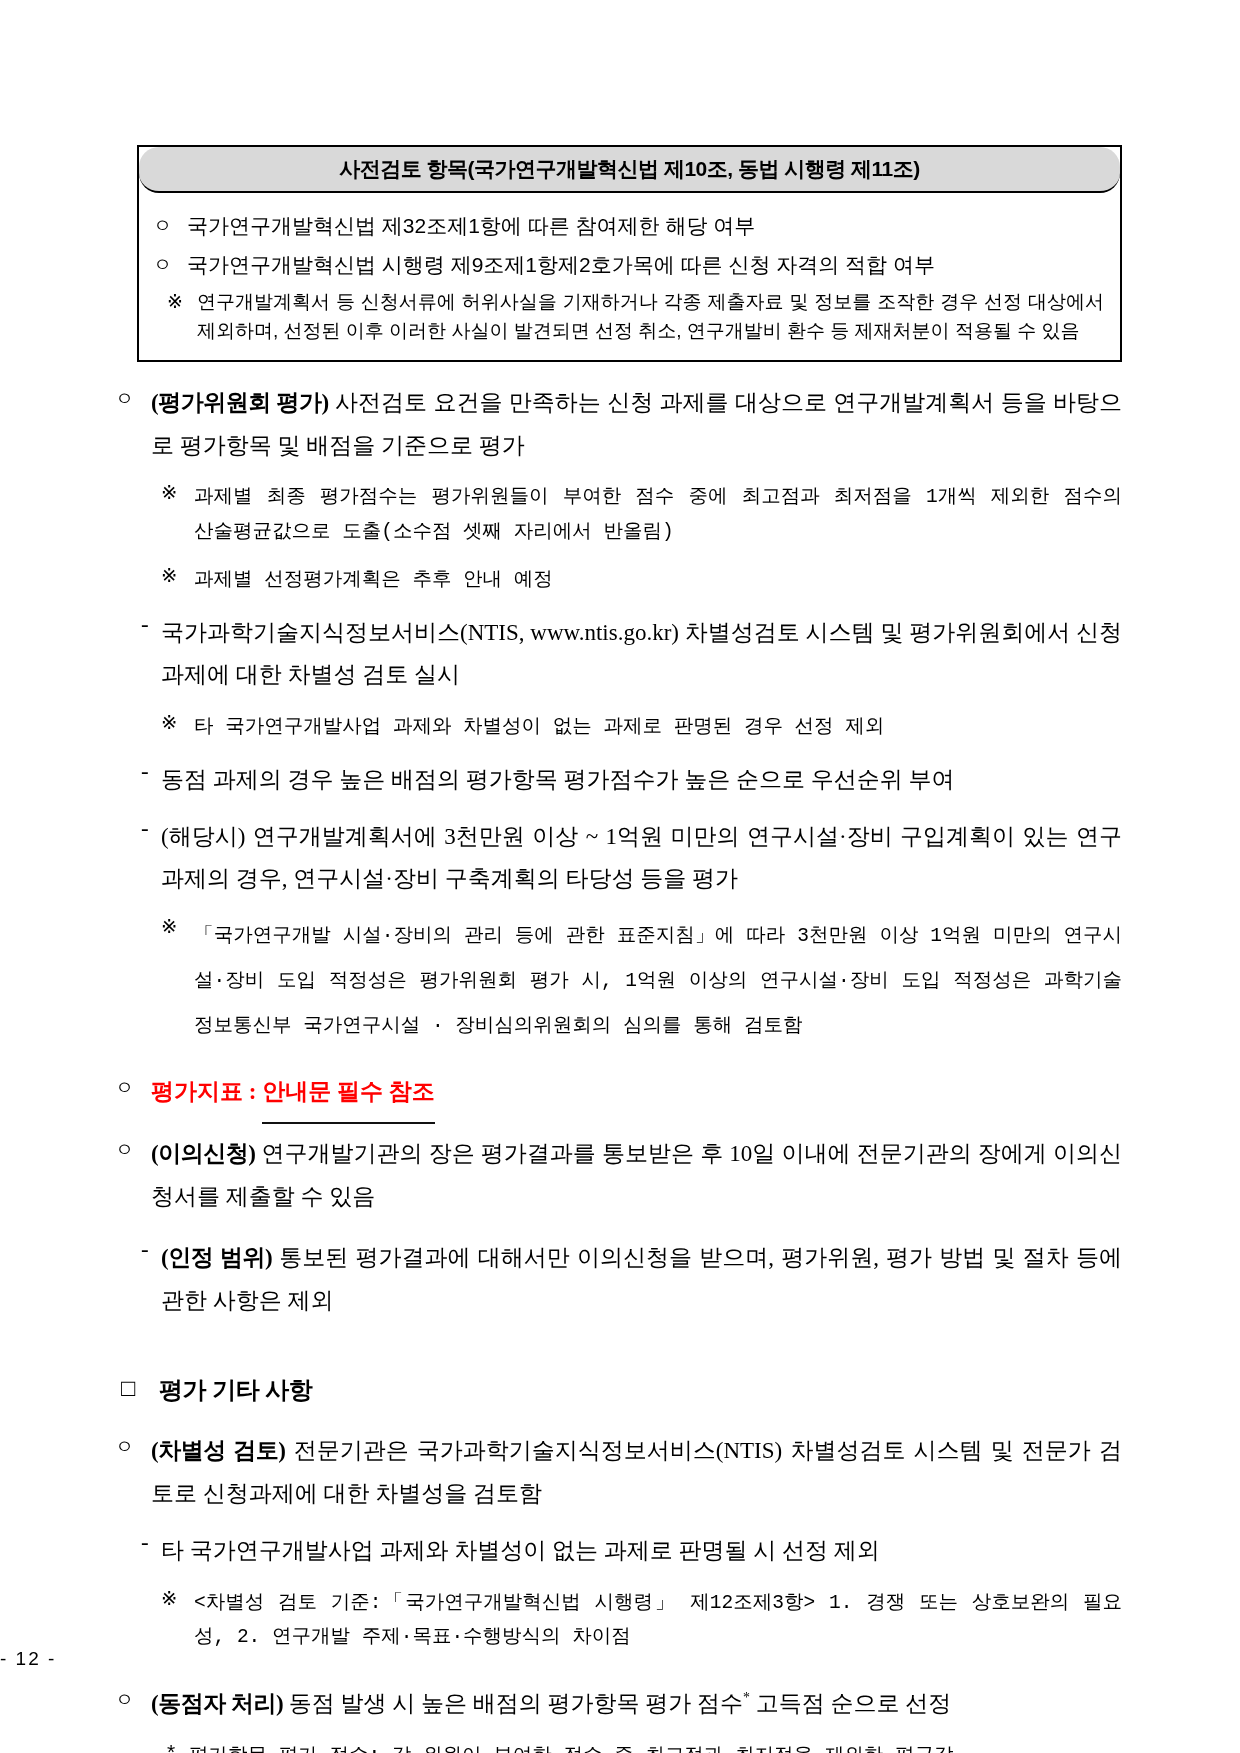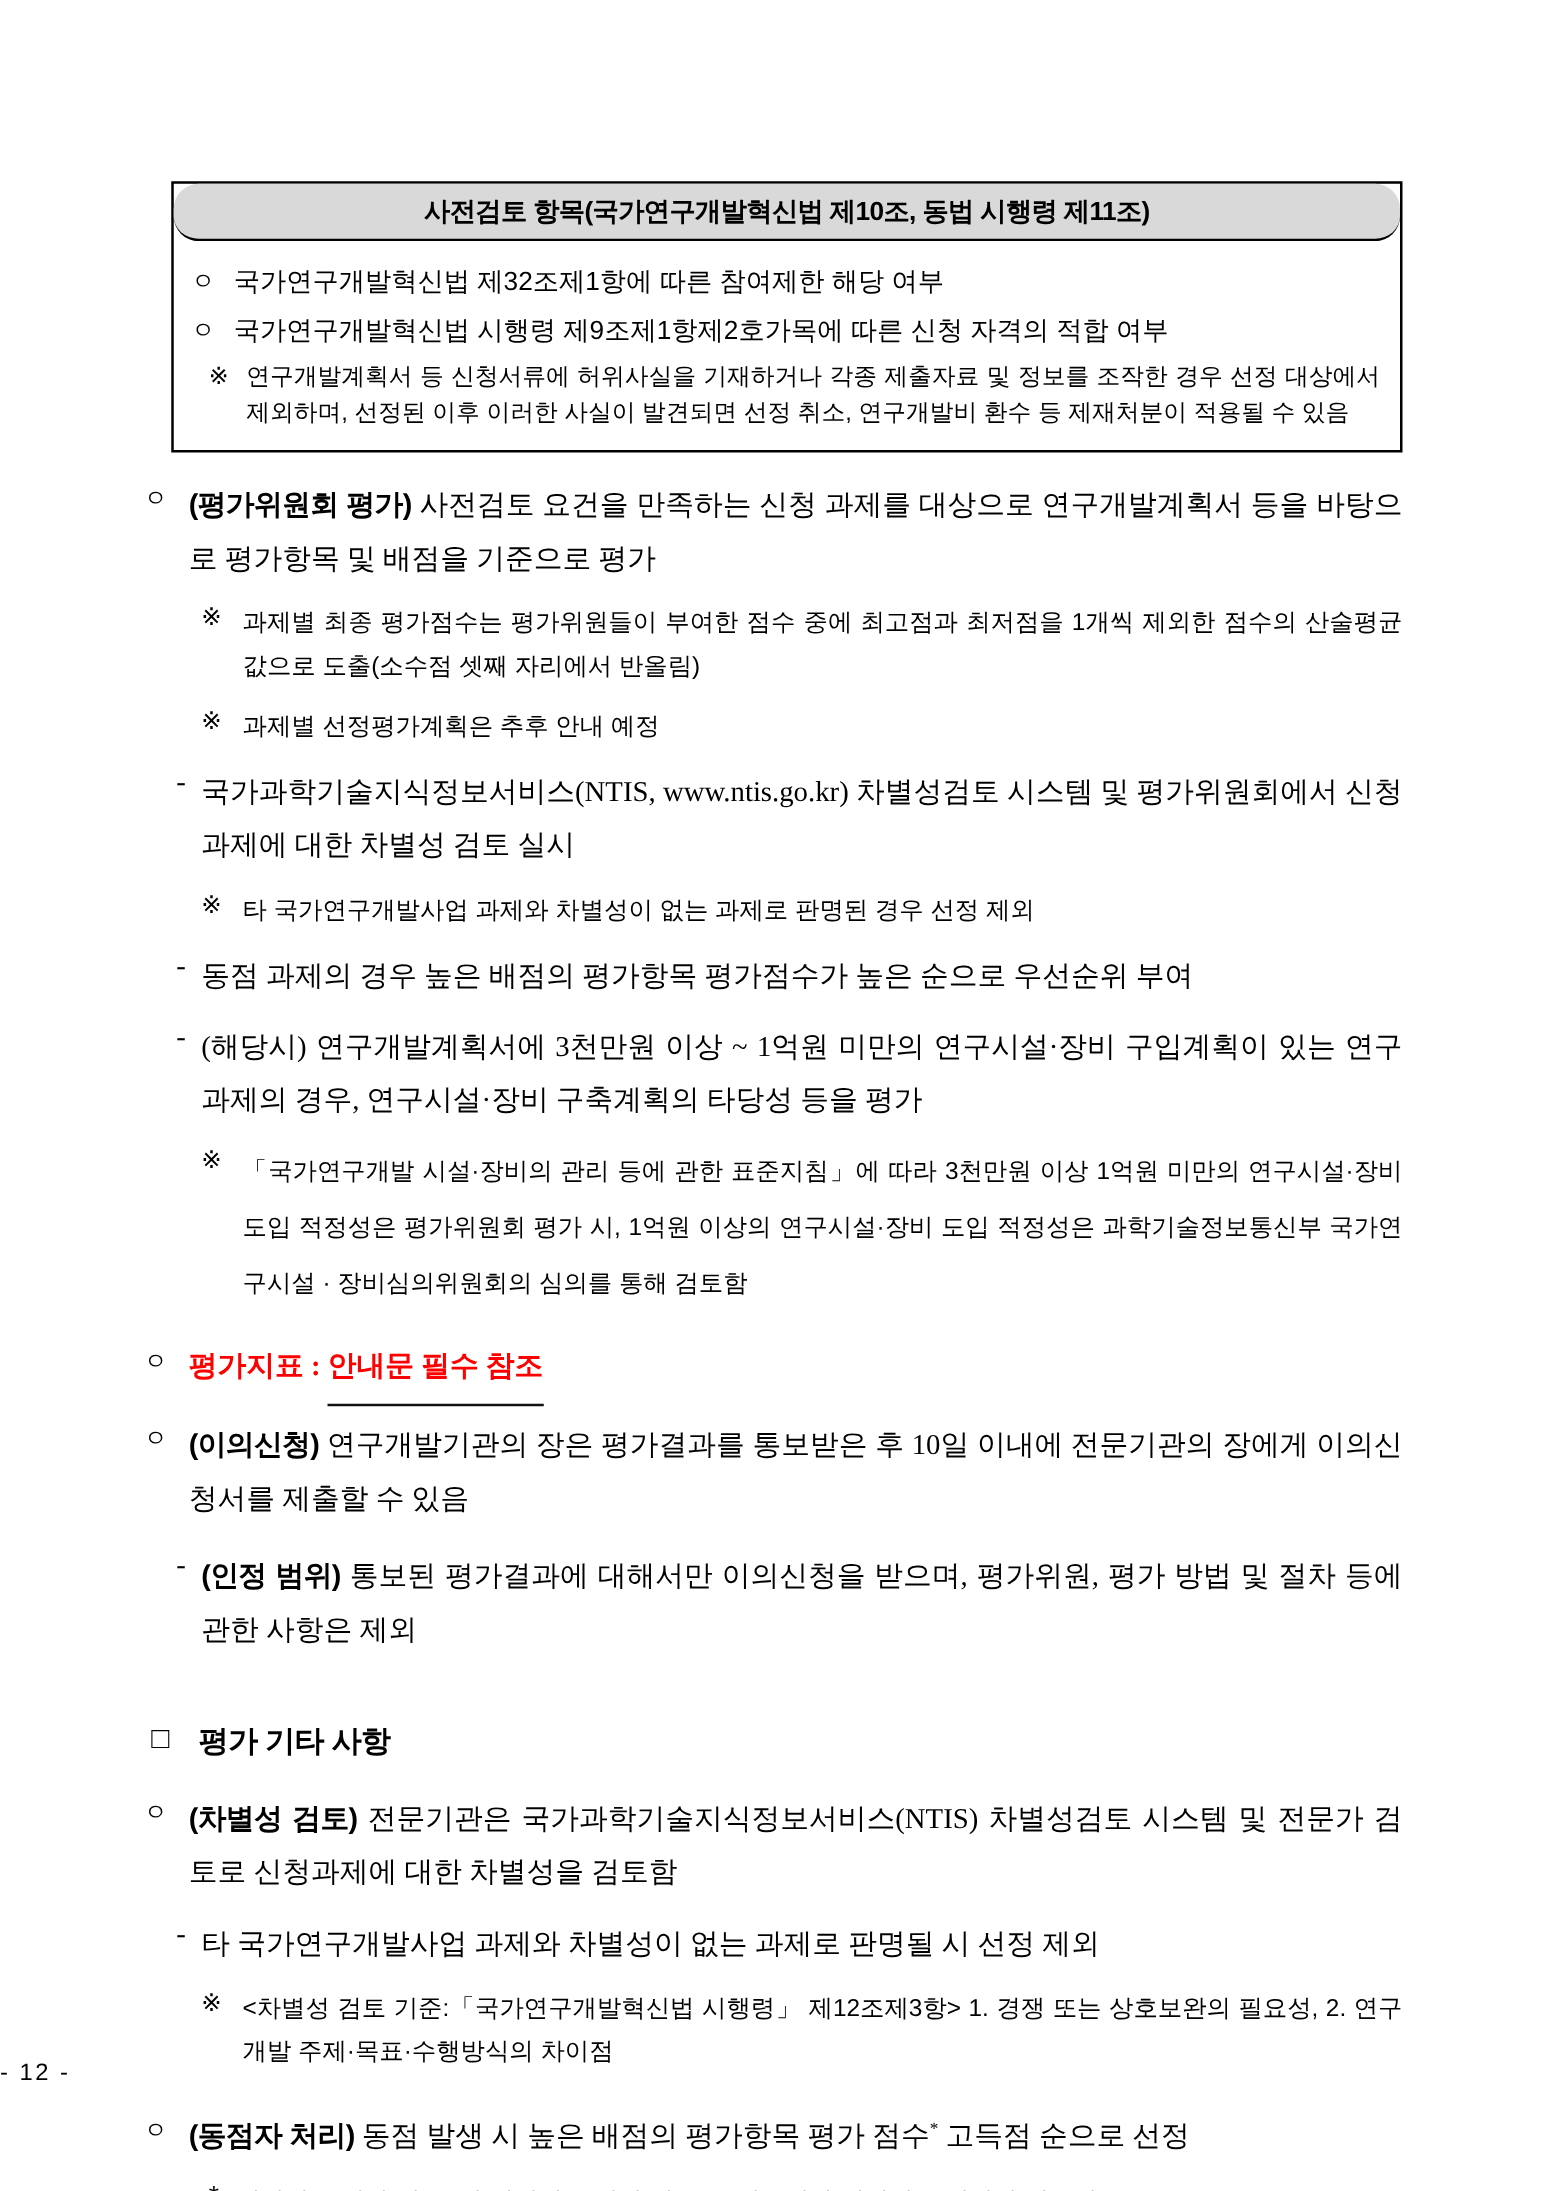--- a/index.html
+++ b/index.html
@@ -42,26 +42,26 @@
   .item p{margin:0;text-align:justify;line-height:1.86;}
   .l1{font-size:23px;margin-top:20px;}
   .l1 .marker{flex:none;width:36px;font-size:19px;padding-top:4px;}
   .l2{font-size:23px;margin-left:26px;margin-top:14px;}
   .l2 .marker{flex:none;width:20px;}
   .note{
     font-family:"Liberation Sans","DejaVu Sans",sans-serif;
     font-size:19.5px;margin-left:46px;margin-top:13px;
   }
   .note .marker{flex:none;width:33px;padding-top:1px;}
-  .note p{line-height:1.78;}
+  .note p{line-height:1.78;font-family:Liberation Mono, monospace;}
   .note.loose p{line-height:2.3;}
   .star-note{margin-left:52px;}
   .star-note .marker{width:22px;font-size:21px;}
   .b-label{
-    font-family:Liberation Sans, sans-serif;
+    font-family:Liberation Serif, serif;
     font-weight:bold;letter-spacing:-0.5px;
   }
   .red-line{color:#ff0000;font-weight:bold;margin-top:22px;}
   .red-line .marker{color:#000;font-weight:normal;}
   .red-underline{border-bottom:2px solid #111;padding-bottom:18px;}
   .section-head{
     display:flex;font-size:24px;font-weight:bold;
     margin-top:52px;margin-left:6px;
     font-family:"Liberation Sans","DejaVu Sans",sans-serif;
     letter-spacing:-0.5px;

